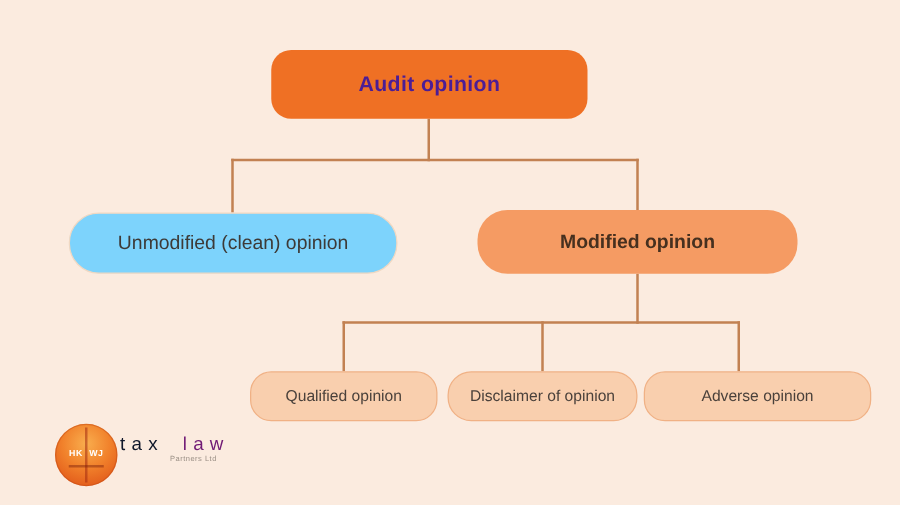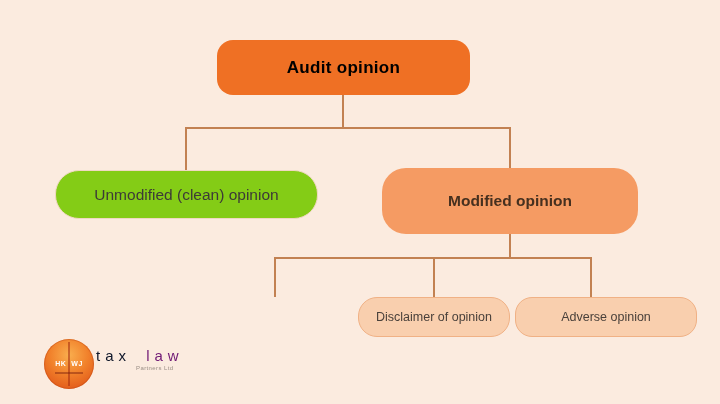--- a/index.html
+++ b/index.html
@@ -19,36 +19,36 @@
     display: flex;
     align-items: center;
     justify-content: center;
     text-align: center;
     box-sizing: border-box;
   }
   .node-root {
     left: 217px; top: 40px; width: 253px; height: 55px;
     background: #ef7024;
     border-radius: 16px;
-    color: #000000;
+    color: #4c1d95;
     font-size: 17px;
     font-weight: 600;
     letter-spacing: 0.3px;
   }
   .node-unmodified {
     left: 55px; top: 170px; width: 263px; height: 49px;
-    background: #84cc16;
+    background: #7dd3fc;
     border: 1px solid #f0d8c2;
     border-radius: 24px;
     color: #3d3a37;
     font-size: 15.5px;
     font-weight: 500;
   }
   .node-modified {
-    left: 382px; top: 168px; width: 256px; height: 66px;
+    left: 382px; top: 168px; width: 256px; height: 51px;
     background: #f59b63;
     border-radius: 24px;
     color: #46301f;
     font-size: 15.5px;
     font-weight: 600;
   }
   .node-leaf {
     top: 297px; height: 40px;
     background: #f9cfae;
     border: 1px solid #f0b185;
@@ -114,20 +114,21 @@
   <div class="line" style="left:274px; top:257px; width:2px; height:40px;"></div>
   <div class="line" style="left:433px; top:257px; width:2px; height:40px;"></div>
   <div class="line" style="left:590px; top:257px; width:2px; height:40px;"></div>
 
   <div class="node node-root">Audit opinion</div>
 
   <div class="node node-unmodified">Unmodified (clean) opinion</div>
 
   <div class="node node-modified">Modified opinion</div>
 
+  <div class="node node-leaf node-qualified">Qualified opinion</div>
 
   <div class="node node-leaf node-disclaimer">Disclaimer of opinion</div>
 
   <div class="node node-leaf node-adverse">Adverse opinion</div>
 
   <div class="logo">
     <div class="logo-circle">
       <div class="logo-vline"></div>
       <div class="logo-initials">
         <span>HK</span>

